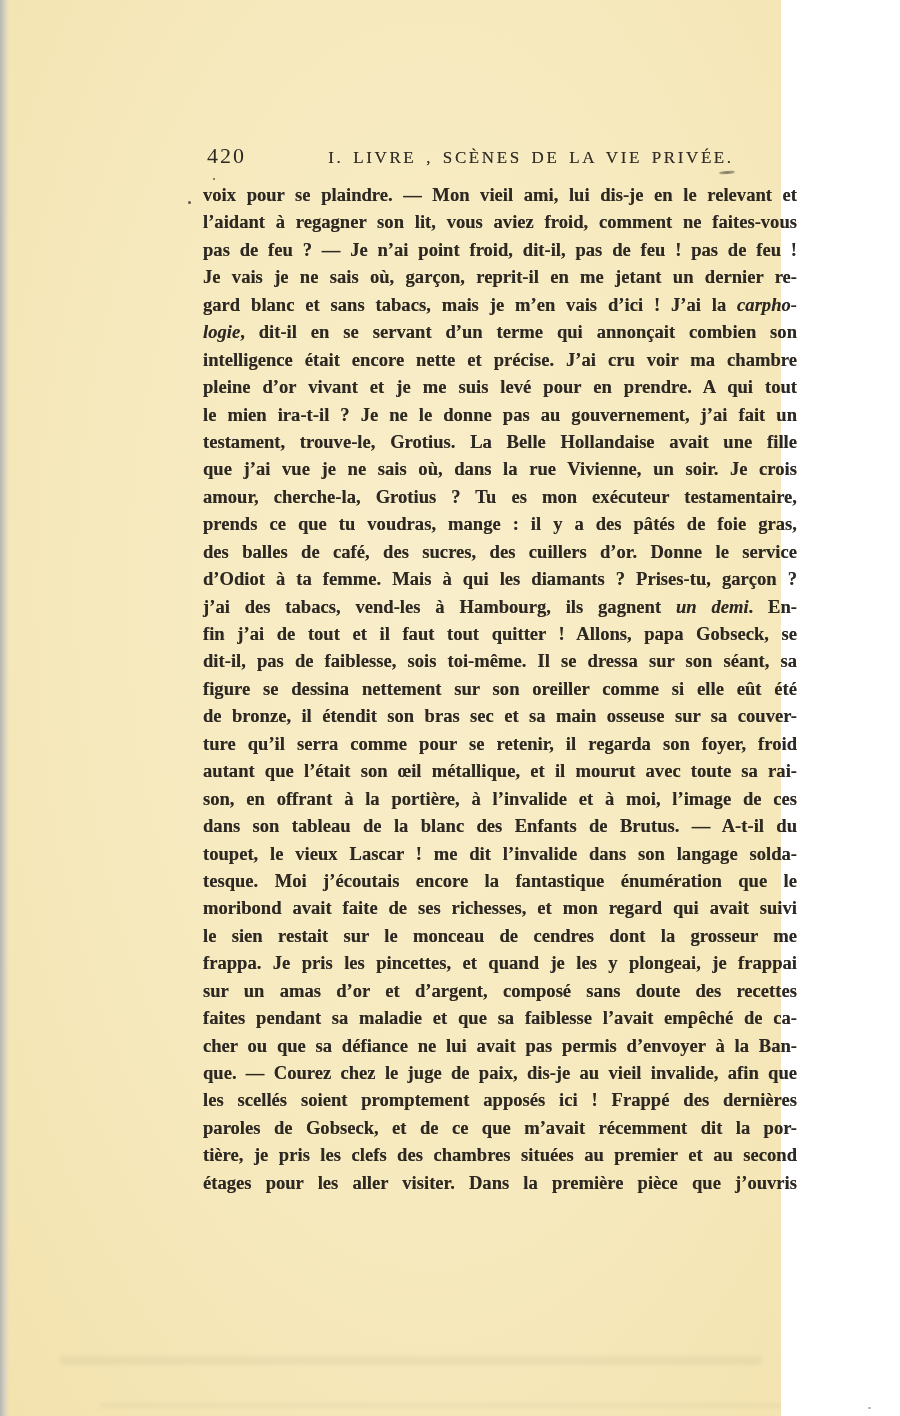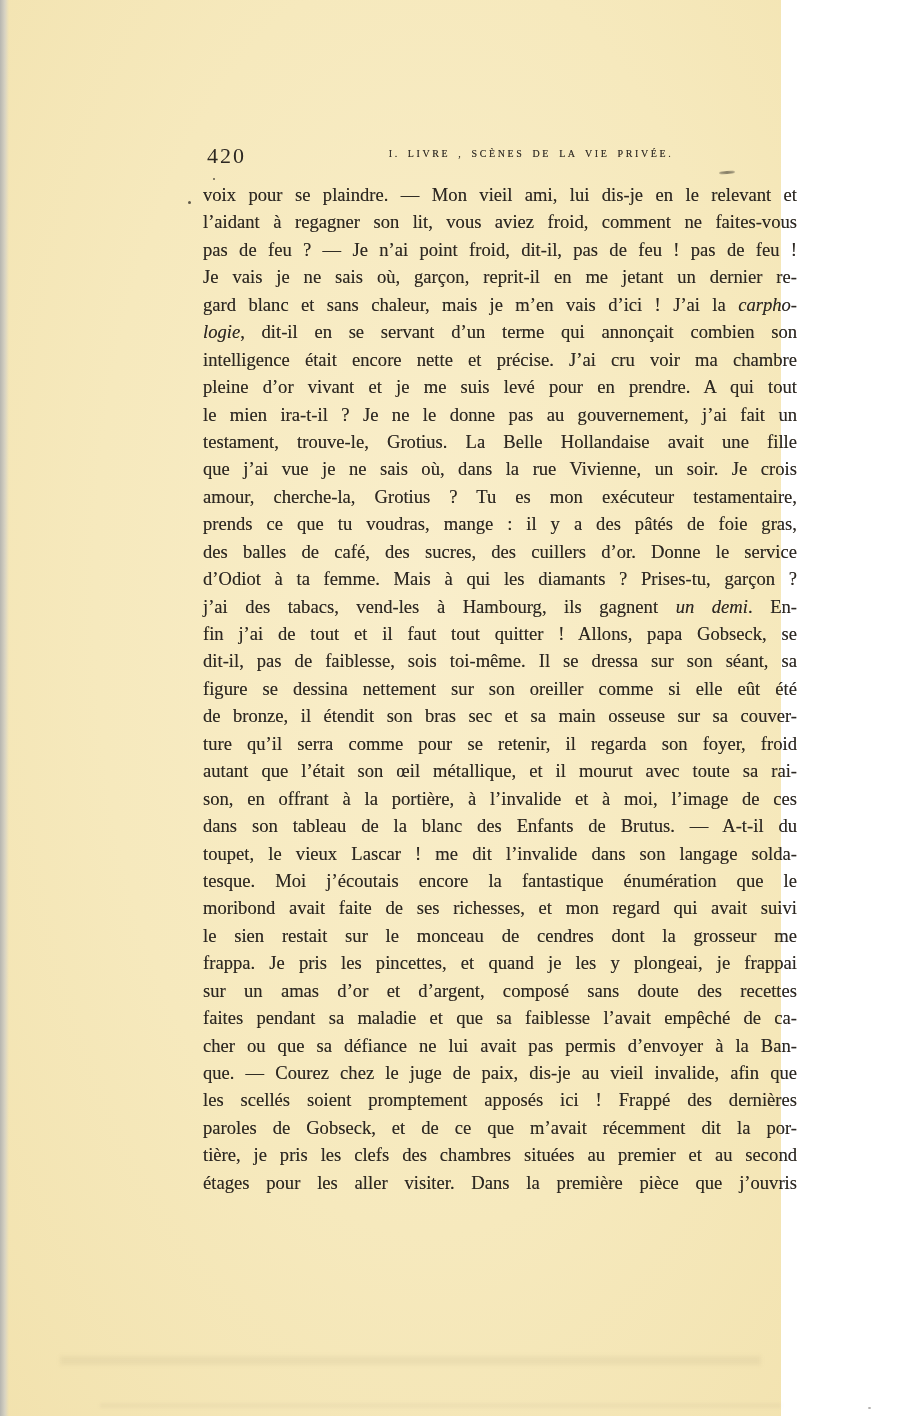--- a/index.html
+++ b/index.html
@@ -31,40 +31,41 @@
   .header {
     position: absolute; left: 203px; top: 143px; width: 596px; height: 34px;
   }
   .page-number {
     position: absolute; left: 4px; top: 0;
     font-size: 22px; letter-spacing: 2px; color: #2d2822;
   }
   .running-title {
     position: absolute; left: 60px; right: 0; top: 5px;
     text-align: center;
-    font-size: 10px; letter-spacing: 2.6px; word-spacing: 3px;
+    font-size: 17px; letter-spacing: 2.6px; word-spacing: 3px;
     color: #322d26;
     text-shadow: 0 0 0.5px rgba(50,45,38,0.55);
   }
   .ink-smudge {
     position: absolute; left: 516px; top: 28px; width: 16px; height: 3px;
     background: rgba(50,45,38,0.55); border-radius: 50%;
     transform: rotate(-4deg); filter: blur(0.7px);
   }
   .text-block {
     position: absolute; left: 203px; top: 181px; width: 594px;
     font-size: 18.6px; line-height: 27.45px;
     color: #2d2822;
     text-shadow: 0 0 0.5px rgba(45,40,34,0.5);
   }
   .line {
     text-align: justify;
     text-align-last: justify;
     text-justify: inter-word;
     height: 27.45px;
+    font-weight: bold;
   }
   .it { font-style: italic; }
   .speck {
     position: absolute; background: rgba(58,52,44,0.8); border-radius: 50%;
   }
   .speck-a { left: 188px; top: 201px; width: 3px; height: 3px; }
   .speck-b { left: 213px; top: 178px; width: 2px; height: 2px; }
   .speck-c { left: 868px; top: 1407px; width: 3px; height: 2px; opacity: .5; }
 </style>
 </head>
@@ -77,21 +78,21 @@
     <div class="page-number">420</div>
     <div class="running-title">I. LIVRE , SCÈNES DE LA VIE PRIVÉE.</div>
     <div class="ink-smudge"></div>
   </div>
 
   <div class="text-block">
       <div class="line"><span>voix pour se plaindre. — Mon vieil ami, lui dis-je en le relevant et</span></div>
       <div class="line"><span>l’aidant à regagner son lit, vous aviez froid, comment ne faites-vous</span></div>
       <div class="line"><span>pas de feu ? — Je n’ai point froid, dit-il, pas de feu ! pas de feu !</span></div>
       <div class="line"><span>Je vais je ne sais où, garçon, reprit-il en me jetant un dernier re-</span></div>
-      <div class="line"><span>gard blanc et sans chaleur, mais je m’en vais d’ici ! J’ai la </span><span class="it">carpho-</span></div>
+      <div class="line"><span>gard blanc et sans tabacs, mais je m’en vais d’ici ! J’ai la </span><span class="it">carpho-</span></div>
       <div class="line"><span class="it">logie</span><span>, dit-il en se servant d’un terme qui annonçait combien son</span></div>
       <div class="line"><span>intelligence était encore nette et précise. J’ai cru voir ma chambre</span></div>
       <div class="line"><span>pleine d’or vivant et je me suis levé pour en prendre. A qui tout</span></div>
       <div class="line"><span>le mien ira-t-il ? Je ne le donne pas au gouvernement, j’ai fait un</span></div>
       <div class="line"><span>testament, trouve-le, Grotius. La Belle Hollandaise avait une fille</span></div>
       <div class="line"><span>que j’ai vue je ne sais où, dans la rue Vivienne, un soir. Je crois</span></div>
       <div class="line"><span>amour, cherche-la, Grotius ? Tu es mon exécuteur testamentaire,</span></div>
       <div class="line"><span>prends ce que tu voudras, mange : il y a des pâtés de foie gras,</span></div>
       <div class="line"><span>des balles de café, des sucres, des cuillers d’or. Donne le service</span></div>
       <div class="line"><span>d’Odiot à ta femme. Mais à qui les diamants ? Prises-tu, garçon ?</span></div>

